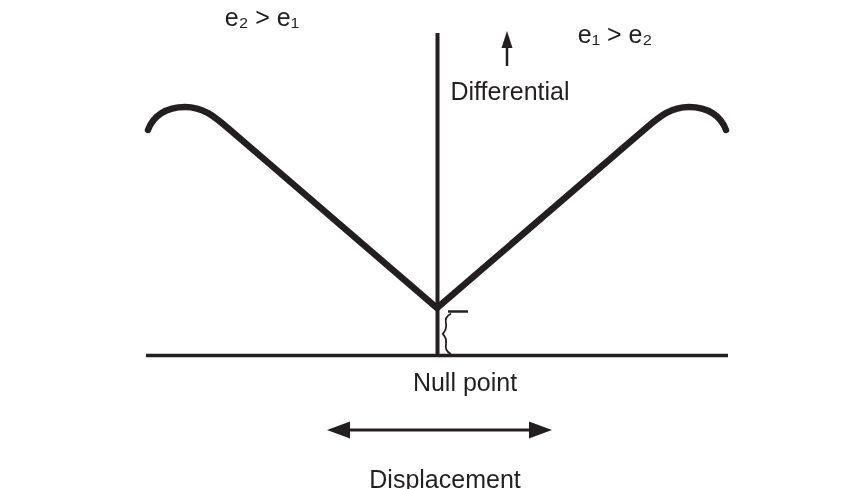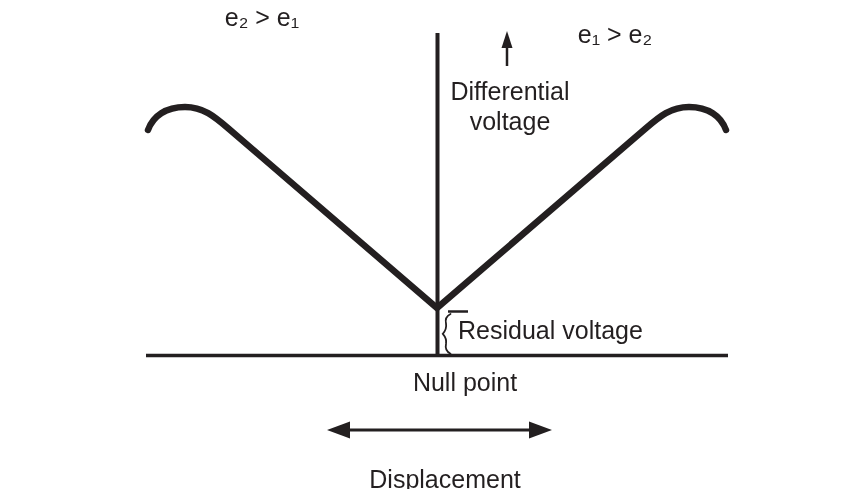--- a/index.html
+++ b/index.html
@@ -69,22 +69,20 @@
       <polygon class="ink-fill" points="552,430 529,421.5 529,438.5"></polygon>
     </g>
   </svg>
 
   <div class="lbl center" style="left:262px; top:2px;">e₂ &gt; e₁</div>
 
   <div class="lbl center" style="left:615px; top:19px;">e₁ &gt; e₂</div>
 
   <div class="lbl center" style="left:510px; top:76px;">
     <div>Differential</div>
-    <div>voltage</div>
   </div>
 
-  <div class="lbl" style="left:458px; top:315px;">Residual voltage</div>
 
   <div class="lbl center" style="left:441px; top:367px;margin-left:24px;">Null point</div>
 
   <div class="lbl center" style="left:445px; top:464px;">Displacement</div>
 
 </div>
 
 </body></html>

